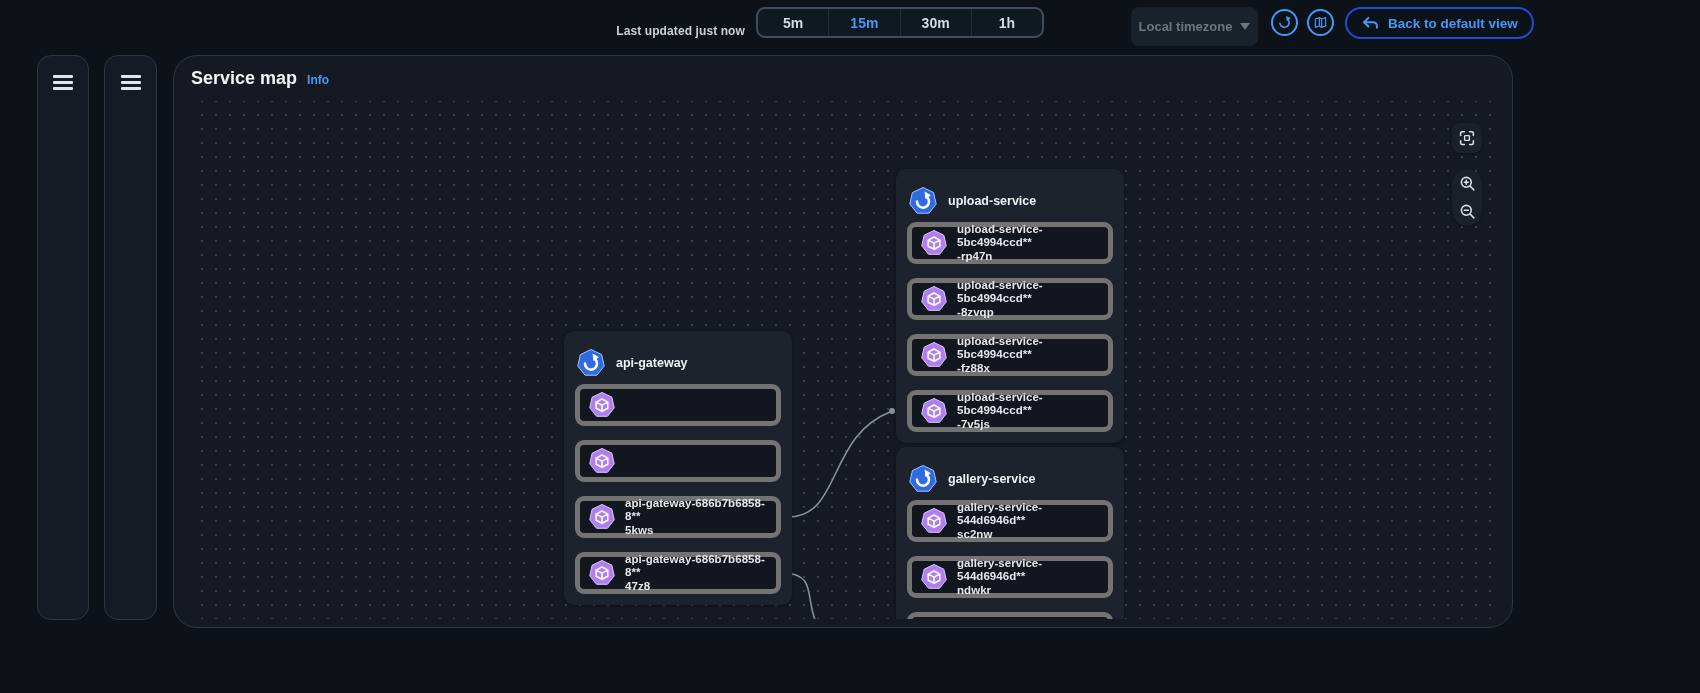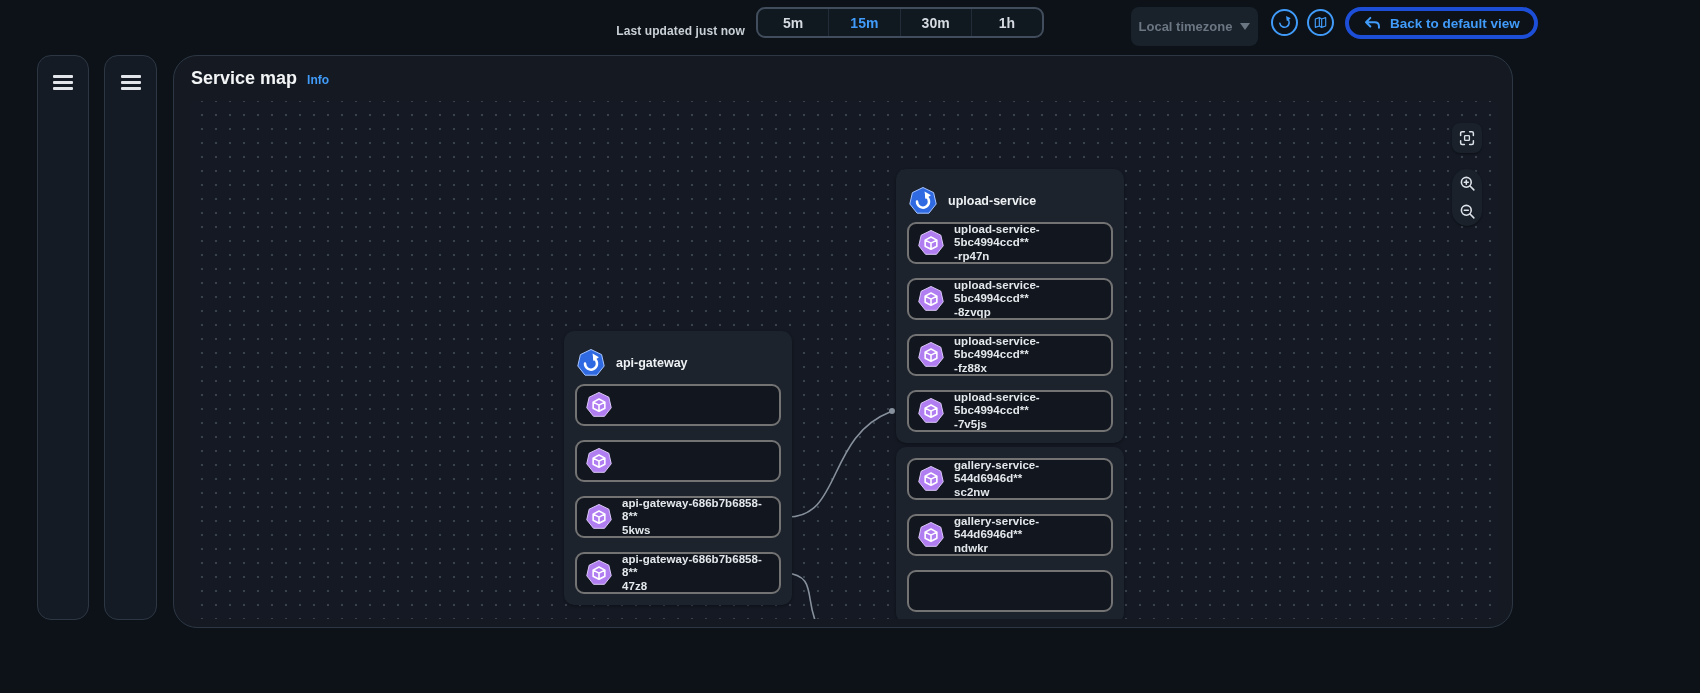--- a/index.html
+++ b/index.html
@@ -38,21 +38,21 @@
   .tz-select span { font-size:13px; font-weight:600; color:#6b7683; }
   .circle-btn {
     position:absolute; top:9px; width:27px; height:27px; border-radius:50%;
     border:2px solid #419bf9; background:transparent; display:flex;
     align-items:center; justify-content:center; cursor:pointer; padding:0;
   }
   .circle-btn.refresh { left:1271px; }
   .circle-btn.minimap { left:1307px; }
   .back-btn {
     position:absolute; left:1345px; top:7px; height:32px; padding:0 14px;
-    border:4px solid #1d4ed8; border-radius:16px; background:transparent;
+    border:2px solid #1d4ed8; border-radius:16px; background:transparent;
     display:flex; align-items:center; gap:8px; cursor:pointer;
     font-family:inherit; font-size:13.5px; font-weight:700; color:#419bf9;
   }
 
   
   .rail {
     position:absolute; top:55px; height:565px; background:#151b24;
     border:1px solid #2d3744; border-radius:14px;
   }
   .rail.rail-1 { left:37px;  width:52px; }
@@ -84,21 +84,21 @@
     position:absolute; width:228px; background:#1c232d; border-radius:10px;
     padding:11px; box-shadow:0 1px 3px rgba(0,0,0,.35);
   }
   .group-api     { left:374px; top:230px; }
   .group-upload  { left:706px; top:68px;  }
   .group-gallery { left:706px; top:346px; }
   .group-header { display:flex; align-items:center; gap:11px; height:42px; padding-left:2px; }
   .group-label { font-size:12.5px; font-weight:700; color:#eef1f3; }
   .pod {
     display:flex; align-items:center; gap:10px; height:42px; margin-top:14px;
-    background:#12171f; border:2px solid #737373; border-radius:9px;
+    background:#12171f; border:5px solid #737373; border-radius:9px;
     padding:0 9px; cursor:pointer;
   }
   .pod.first { margin-top:0; }
   .pod-text { font-size:11.5px; font-weight:700; color:#e4e8ec; line-height:13.5px; letter-spacing:.05px; }
   .hepta { flex:0 0 auto; display:block; }
 
   
   .fit-btn {
     position:absolute; right:16px; top:22px; width:30px; height:30px;
     background:#1a212b; border:none; border-radius:8px; cursor:pointer;
@@ -258,20 +258,28 @@
       <div class="pod">
         <svg class="hepta" width="26" height="26" viewBox="0 0 28 28">
           <polygon points="14,0.5 24.6,5.6 27.2,17 19.9,26.2 8.1,26.2 0.8,17 3.4,5.6" fill="#b17ef2" stroke="#e4d3ff" stroke-width="1"></polygon>
           <path d="M14,7.6 L20.3,10.9 L20.3,17.5 L14,20.8 L7.7,17.5 L7.7,10.9 Z M7.7,10.9 L14,14.1 L20.3,10.9 M14,14.1 L14,20.8" fill="none" stroke="#ffffff" stroke-width="1.7" stroke-linejoin="round"></path>
         </svg>
         <span class="pod-text"><span>upload-service-5bc4994ccd**</span><br><span>-7v5js</span></span>
       </div>
     </div>
 
     <div class="group group-gallery">
+      <div class="group-header">
+        <svg class="hepta" width="28" height="28" viewBox="0 0 28 28">
+          <polygon points="14,0.5 24.6,5.6 27.2,17 19.9,26.2 8.1,26.2 0.8,17 3.4,5.6" fill="#2f6ae3" stroke="#a9c6ff" stroke-width="1"></polygon>
+          <path d="M17.4,9.7 A6,6 0 1 1 8,14.6" fill="none" stroke="#ffffff" stroke-width="2.5" stroke-linecap="round"></path>
+          <polygon points="15.6,4.6 21.9,8.2 16.4,11.9" fill="#ffffff"></polygon>
+        </svg>
+        <span class="group-label">gallery-service</span>
+      </div>
       <div class="pod first">
         <svg class="hepta" width="26" height="26" viewBox="0 0 28 28">
           <polygon points="14,0.5 24.6,5.6 27.2,17 19.9,26.2 8.1,26.2 0.8,17 3.4,5.6" fill="#b17ef2" stroke="#e4d3ff" stroke-width="1"></polygon>
           <path d="M14,7.6 L20.3,10.9 L20.3,17.5 L14,20.8 L7.7,17.5 L7.7,10.9 Z M7.7,10.9 L14,14.1 L20.3,10.9 M14,14.1 L14,20.8" fill="none" stroke="#ffffff" stroke-width="1.7" stroke-linejoin="round"></path>
         </svg>
         <span class="pod-text"><span>gallery-service-544d6946d**</span><br><span>sc2nw</span></span>
       </div>
       <div class="pod">
         <svg class="hepta" width="26" height="26" viewBox="0 0 28 28">
           <polygon points="14,0.5 24.6,5.6 27.2,17 19.9,26.2 8.1,26.2 0.8,17 3.4,5.6" fill="#b17ef2" stroke="#e4d3ff" stroke-width="1"></polygon>

